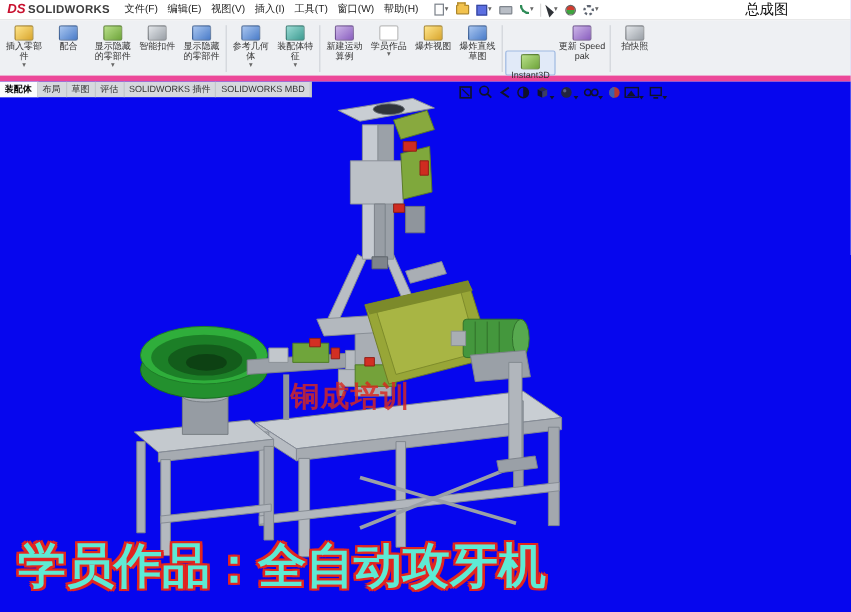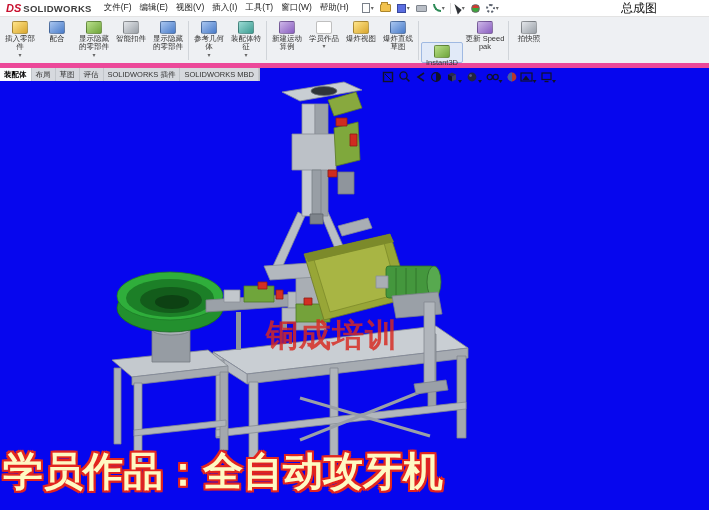--- a/index.html
+++ b/index.html
@@ -51,24 +51,24 @@
   .rsep { width:1px; background:#d0d4d9; margin:3px 1px; }
 
   
   .viewport { position:relative; height:488px; background:#0606ee; overflow:hidden; }
   .tabstrip { position:absolute; top:0; left:0; height:13px; display:flex; z-index:6;
               background:#d6d9de; font-size:7.5px; color:#333; border-right:1px solid #b9bdc3; }
   .tab { display:flex; align-items:center; padding:0 4px; border-right:1px solid #c2c6cb; white-space:nowrap; cursor:default; }
   .tab.active { background:#fbfcfd; font-weight:bold; color:#000; }
   .hud { position:absolute; top:2px; left:382px; z-index:6; }
   .model { position:absolute; inset:0; width:709px; height:440px; }
-  .watermark { position:absolute; left:242px; top:246px; z-index:4; font-size:32px; font-weight:bold;
-               letter-spacing:1px; color:rgba(216,40,30,.82); white-space:nowrap;padding-left:24px; }
-  .caption { position:absolute; left:3px; top:376px; z-index:5; font-size:40px; font-weight:bold;
-             font-family:"Liberation Serif","DejaVu Serif",serif; color:#fef9c3; white-space:nowrap;
+  .watermark { position:absolute; left:242px; top:246px; z-index:4; font-size:24px; font-weight:bold;
+               letter-spacing:1px; color:rgba(216,40,30,.82); white-space:nowrap; }
+  .caption { position:absolute; left:15px; top:376px; z-index:5; font-size:40px; font-weight:bold;
+             font-family:"Liberation Serif","DejaVu Serif",serif; color:#5eead4; white-space:nowrap;
              text-shadow:-2px -2px 0 #e2251f, 2px -2px 0 #e2251f, -2px 2px 0 #e2251f, 2px 2px 0 #e2251f,
                          0 -2px 0 #e2251f, 0 2px 0 #e2251f, -2px 0 0 #e2251f, 2px 0 0 #e2251f; }
 </style>
 </head>
 <body>
 
 <div class="app">
 
   <div class="menubar">
     <div class="logo">

